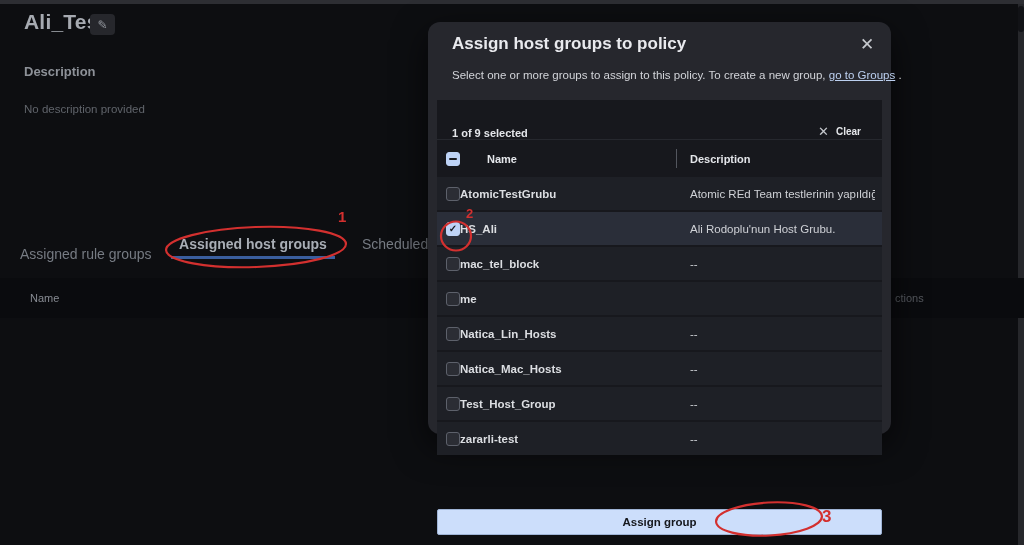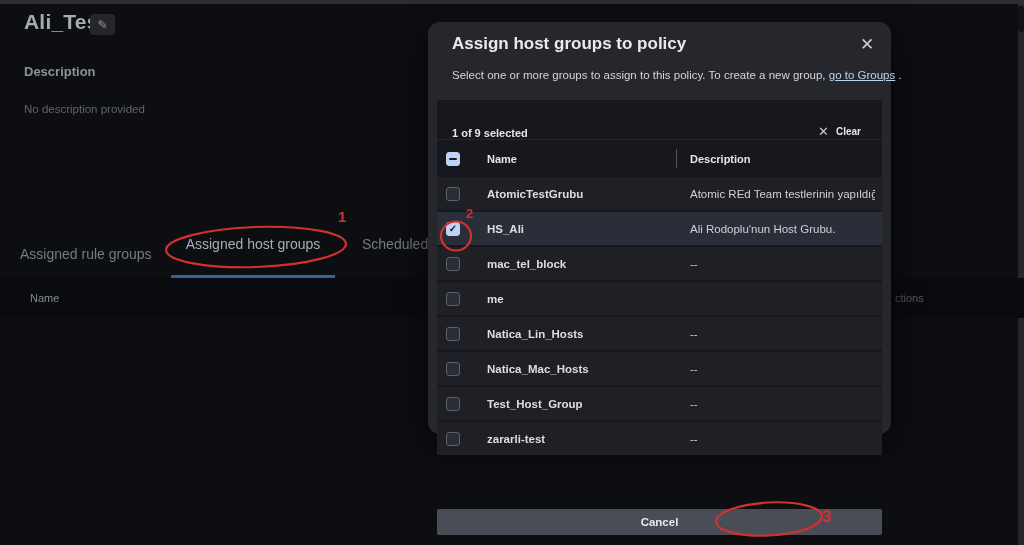--- a/index.html
+++ b/index.html
@@ -20,22 +20,22 @@
 
   
   .bg-title { position:absolute; left:24px; top:10px; font-size:21px; font-weight:bold; color:#a6aab1; letter-spacing:.2px; }
   .edit-btn { position:absolute; left:90px; top:14px; width:25px; height:21px; background:#26272c; border-radius:4px;
               display:flex; align-items:center; justify-content:center; color:#979ba2; font-size:12px; }
   .bg-desc-label { position:absolute; left:24px; top:64px; font-size:13px; font-weight:bold; color:#8d9198; }
   .bg-desc-empty { position:absolute; left:24px; top:103px; font-size:11.5px; color:#60646b; }
 
   .tab { position:absolute; top:236px; font-size:14px; color:#767b83; white-space:nowrap; cursor:pointer; }
   .tab-rule   { left:20px;margin-top:10px; }
-  .tab-host   { left:171px; width:164px; text-align:center; color:#a9aeb6; font-weight:normal;
-                padding-bottom:23px; border-bottom:3px solid #3a5e9e; }
+  .tab-host   { left:171px; width:164px; text-align:center; color:#a9aeb6; font-weight:bold;
+                padding-bottom:4px; border-bottom:3px solid #3a5e9e; }
   .tab-sched  { left:362px; }
 
   .bg-band { position:absolute; left:0; top:278px; width:1024px; height:40px; background:#0a0b0e; }
   .bg-band-name { position:absolute; left:30px; top:292px; font-size:11px; color:#878b92; }
   .bg-band-actions { position:absolute; left:895px; top:292px; font-size:11px; color:#55585e; }
 
   
   .modal { position:absolute; left:428px; top:22px; width:463px; height:412px; background:#26272d;
            border-radius:12px; box-shadow:0 12px 34px rgba(0,0,0,.65); z-index:10; }
   .m-title { position:absolute; left:24px; top:12px; font-size:17px; font-weight:bold; color:#e9eaee; }
@@ -53,21 +53,21 @@
 
   .g-header { height:37px; display:flex; align-items:center; padding-left:9px; position:relative; }
   .col-name-h { margin-left:27px; font-size:11px; font-weight:bold; color:#e4e6ea; }
   .col-div { position:absolute; left:239px; top:9px; width:1px; height:19px; background:#53565e; }
   .col-desc-h { position:absolute; left:253px; font-size:11px; font-weight:bold; color:#e4e6ea; }
 
   .grow { height:33px; margin-bottom:2px; background:#1e2026; display:flex; align-items:center; padding-left:9px;
           position:relative; cursor:pointer; }
   .grow:last-child { margin-bottom:0; }
   .grow.selected { background:#2a2e39; }
-  .gname { margin-left:27px; font-size:11.5px; font-weight:bold; color:#dcdee2; }
+  .gname { font-size:11.5px; font-weight:bold; color:#dcdee2; }
   .gdesc { position:absolute; left:253px; font-size:11.5px; color:#cfd1d6; max-width:185px; white-space:nowrap; overflow:hidden; }
 
   .cb { width:14px; height:14px; border-radius:3px; background:#2b2d34; border:1px solid #5d616b; flex:0 0 auto;
         display:flex; align-items:center; justify-content:center; }
   .cb.checked { background:#bed3f6; border-color:#bed3f6; color:#15171c; font-size:10px; font-weight:bold; }
   .cb.indet { background:#bed3f6; border-color:#bed3f6; }
   .cb.indet .bar { width:8px; height:2px; background:#1a1c22; border-radius:1px; }
 
   .m-footer { position:absolute; left:9px; top:487px; width:445px; height:26px; display:flex; gap:2px; }
   .btn { flex:1 1 0; border:none; font-family:"Liberation Sans",sans-serif; font-size:11.5px; font-weight:bold;
@@ -165,21 +165,21 @@
           </div>
           <div class="grow">
             <span class="cb"></span>
             <span class="gname">zararli-test</span>
             <span class="gdesc">--</span>
           </div>
         </div>
     </div>
 
     <div class="m-footer">
-      <button class="btn btn-cancel">Cancel</button>
+      <button class="btn btn-assign">Assign group</button>
     </div>
   </div>
 
   <svg class="anno-svg">
     <ellipse cx="256" cy="247" rx="90" ry="20" fill="none" stroke="#d3302f" stroke-width="2.2" transform="rotate(-2 256 247)"></ellipse>
     <ellipse cx="456" cy="236" rx="15" ry="14.5" fill="none" stroke="#d3302f" stroke-width="2.2"></ellipse>
     <ellipse cx="769" cy="519" rx="53" ry="16.5" fill="none" stroke="#d3302f" stroke-width="2.2" transform="rotate(-3 769 519)"></ellipse>
   </svg>
   <div class="anno-num n1">1</div>
   <div class="anno-num n2">2</div>

